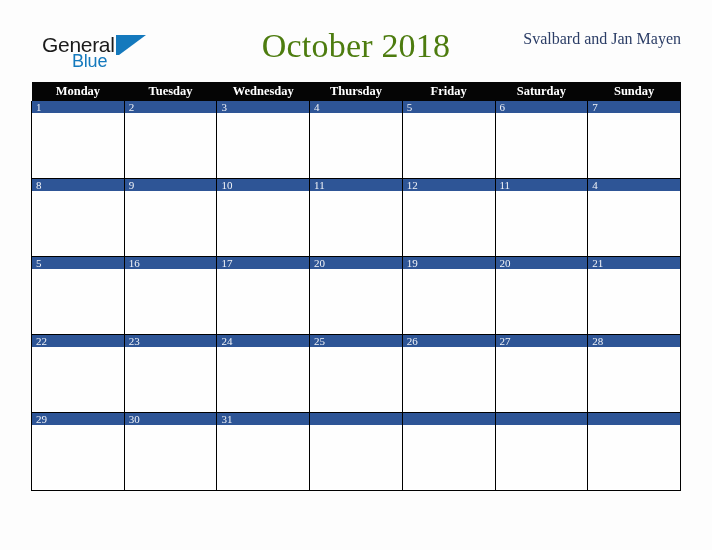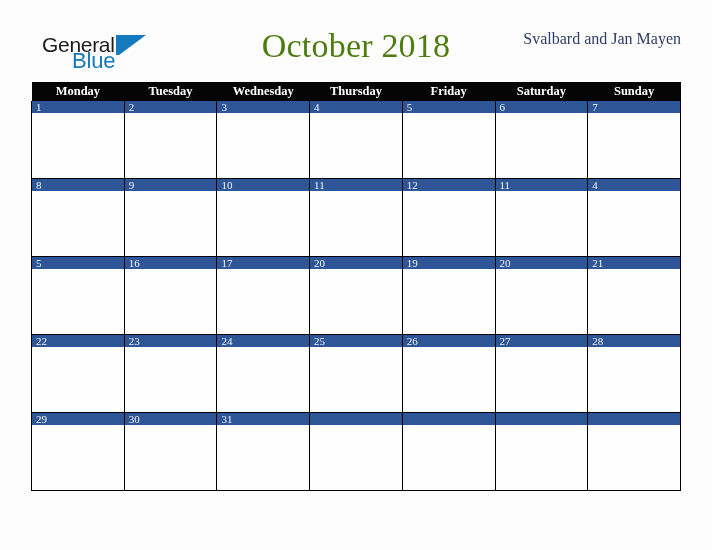--- a/index.html
+++ b/index.html
@@ -73,21 +73,21 @@
     width: 0;
     height: 0;
     border-top: 20px solid #1479bd;
     border-right: 27px solid transparent;
   }
   .logo-row2 {
     position: absolute;
     left: 41px;
     top: 19px;
     font-family: "Liberation Sans", sans-serif;
-    font-size: 22px;
+    font-size: 18px;
     color: #1479bd;
     letter-spacing: -0.2px;
     line-height: 22px;
   }
 
   .title {
     position: absolute;
     left: 0;
     top: 27px;
     width: 712px;

